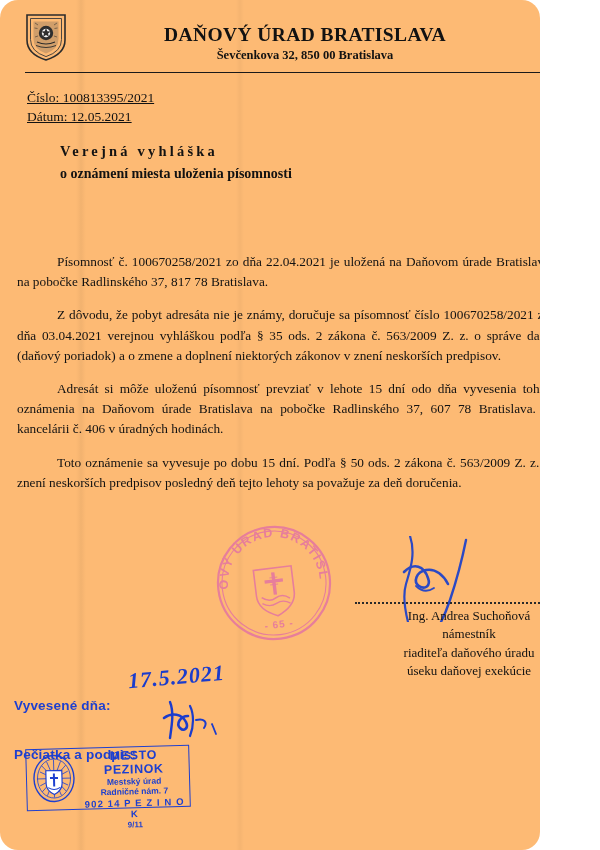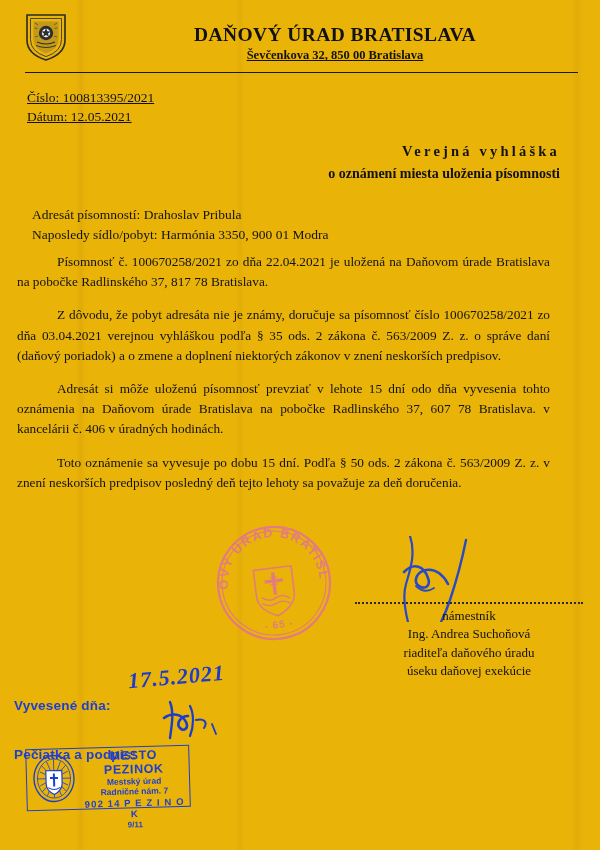--- a/index.html
+++ b/index.html
@@ -2,26 +2,27 @@
 <html><head>
 <meta charset="utf-8">
 <style>
   html, body {
     margin: 0;
     padding: 0;
     background: #ffffff;
   }
   .page {
     position: relative;
-    width: 600px;
+    width: 540px;
     height: 850px;
-    background: #eab308;
+    background: #fdba74;
     overflow: hidden;
     font-family: "Liberation Serif", "DejaVu Serif", serif;
     color: #121212;
+    border-radius: 18px;
   }
   
   .fold {
     position: absolute;
     top: 0;
     bottom: 0;
     width: 10px;
     background: linear-gradient(to right, rgba(0,0,0,0.00), rgba(0,0,0,0.045), rgba(0,0,0,0.00));
     pointer-events: none;
   }
@@ -48,21 +49,20 @@
     font-size: 19.5px;
     font-weight: bold;
     letter-spacing: 0.4px;
     line-height: 1.1;
   }
   .office-addr {
     font-size: 12.5px;
     font-weight: bold;
     margin-top: 4px;
     line-height: 1.1;
-    text-decoration: underline;
   }
   .rule {
     position: absolute;
     left: 25px;
     top: 72px;
     width: 553px;
     height: 1.4px;
     background: #1a1a1a;
   }
 
@@ -75,21 +75,21 @@
     line-height: 1.42;
     text-decoration: underline;
   }
 
   
   .headline {
     position: absolute;
     left: 60px;
     right: 40px;
     top: 143px;
-    text-align: right;
+    text-align: left;
   }
   .headline .l1 {
     font-size: 14.5px;
     font-weight: bold;
     letter-spacing: 3.2px;
   }
   .headline .l2 {
     font-size: 14px;
     font-weight: bold;
     margin-top: 6px;
@@ -264,24 +264,20 @@
   <div class="refblock">
     <div>Číslo: 100813395/2021</div>
     <div>Dátum: 12.05.2021</div>
   </div>
 
   <div class="headline">
     <div class="l1">Verejná vyhláška</div>
     <div class="l2">o oznámení miesta uloženia písomnosti</div>
   </div>
 
-  <div class="addressee">
-    <div>Adresát písomností: Drahoslav Pribula</div>
-    <div>Naposledy sídlo/pobyt: Harmónia 3350, 900 01 Modra</div>
-  </div>
 
   <div class="body">
     <p>Písomnosť č. 100670258/2021 zo dňa 22.04.2021 je uložená na Daňovom úrade Bratislava na pobočke Radlinského 37, 817 78 Bratislava.</p>
     <p>Z dôvodu, že pobyt adresáta nie je známy, doručuje sa písomnosť  číslo 100670258/2021 zo dňa 03.04.2021 verejnou vyhláškou podľa § 35 ods. 2  zákona č. 563/2009 Z. z. o správe daní (daňový poriadok) a o zmene a doplnení niektorých zákonov v znení neskorších predpisov.</p>
     <p>Adresát si môže uloženú písomnosť prevziať v lehote 15 dní odo dňa vyvesenia tohto oznámenia na Daňovom úrade Bratislava na pobočke Radlinského 37, 607 78 Bratislava. v kancelárii č. 406 v úradných  hodinách.</p>
     <p>Toto oznámenie sa vyvesuje po dobu 15 dní. Podľa § 50 ods. 2 zákona č. 563/2009 Z. z. v znení neskorších predpisov posledný deň tejto lehoty sa považuje  za deň doručenia.</p>
   </div>
 
   <div class="round-stamp">
     <svg viewBox="0 0 118 118" width="118" height="118">
@@ -309,22 +305,22 @@
         <path d="M34 36 C 44 26, 54 30, 58 42 C 61 50, 55 54, 49 50 C 43 46, 46 36, 56 34 C 66 32, 74 40, 78 48" stroke-width="2.6"></path>
         <path d="M96 4 C 92 24, 86 46, 80 64 C 77 73, 74 80, 71 86" stroke-width="2.4"></path>
         <path d="M46 50 C 52 56, 58 56, 64 52" stroke-width="1.8"></path>
       </g>
     </svg>
   </div>
 
   <div class="sig-dots"></div>
 
   <div class="sig-names">
+    <div>Ing. Andrea Suchoňová</div>
     <div>námestník</div>
-    <div>Ing. Andrea Suchoňová</div>
     <div>riaditeľa daňového úradu</div>
     <div>úseku daňovej exekúcie</div>
   </div>
 
   <div class="blue-label lbl-vyvesene">Vyvesené dňa:</div>
   <div class="blue-label lbl-peciatka">Pečiatka a podpis:</div>
 
   <div class="hand-date">17.5.2021</div>
 
   <div class="hand-initials">

